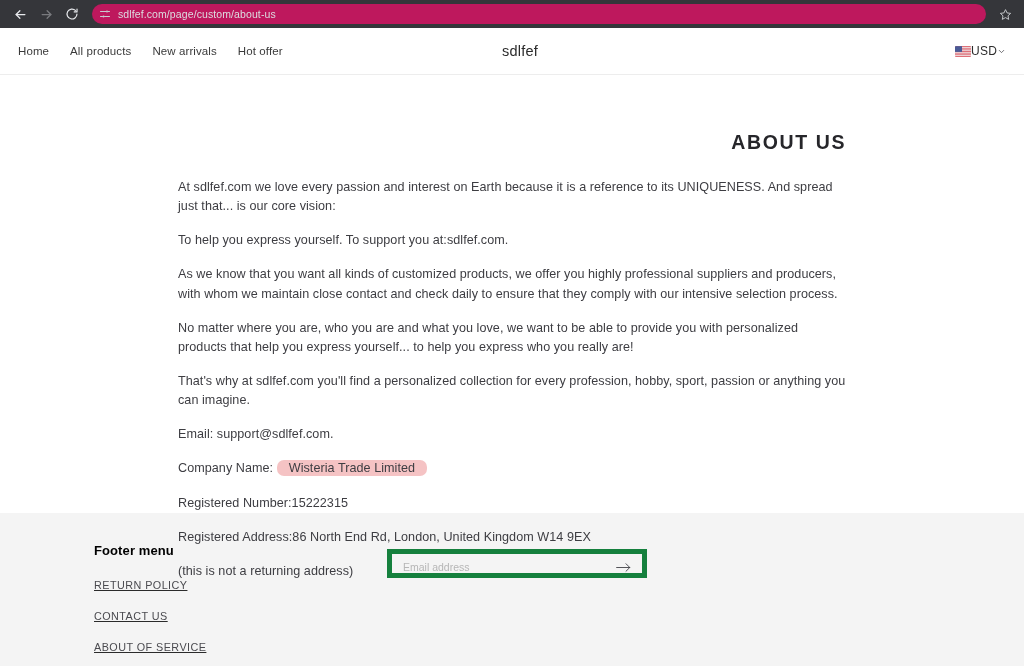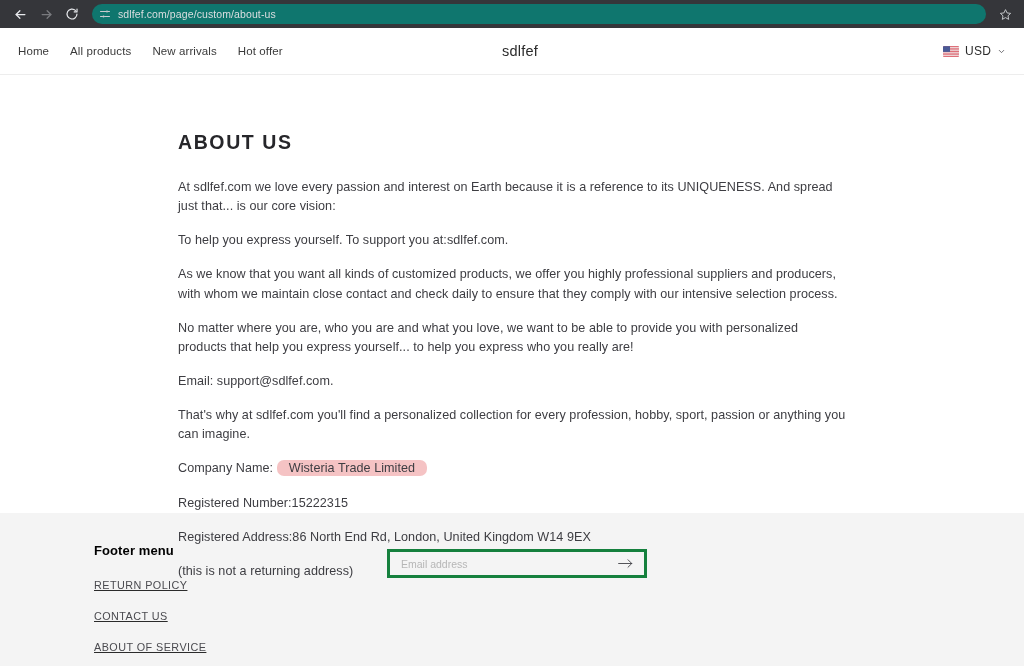--- a/index.html
+++ b/index.html
@@ -35,21 +35,21 @@
     justify-content: center;
     border-radius: 50%;
     flex: 0 0 auto;
   }
   .nav-btn svg { display: block; }
   .nav-btn.disabled { opacity: 0.38; }
 
   .url-pill {
     flex: 1 1 auto;
     height: 20px;
-    background: #0f766e;
+    background: #be185d;
     border-radius: 11px;
     display: flex;
     align-items: center;
     padding: 0 10px 0 7px;
     margin-left: 6px;
     margin-right: 6px;
     gap: 7px;
     min-width: 0;
   }
   .tune-icon { flex: 0 0 auto; display: flex; align-items: center; }
@@ -96,21 +96,20 @@
     text-align: center;
     font-size: 14.5px;
     color: #2b2b2b;
     letter-spacing: 0.2px;
     pointer-events: none;
   }
   .currency {
     margin-left: auto;
     display: flex;
     align-items: center;
-    gap: 6px;
     position: relative;
     z-index: 2;
   }
   .flag {
     width: 16px; height: 11px;
     display: block;
     border-radius: 1px;
   }
   .currency-label {
     font-size: 12px;
@@ -123,21 +122,21 @@
   .page {
     height: 438px;
     background: #ffffff;
     padding-top: 56px;
   }
   .content {
     width: 668px;
     margin: 0 auto;
   }
   .page-title {
-    text-align: left;
+    text-align: right;
     font-size: 19.5px;
     font-weight: 600;
     letter-spacing: 1.6px;
     color: #26262a;
     margin-bottom: 24px;
   }
   .content p {
     font-size: 12.6px;
     line-height: 1.52;
     color: #3d3d42;
@@ -181,24 +180,24 @@
     letter-spacing: 0.45px;
   }
   .newsletter {
     flex: 0 0 auto;
     margin-left: 3px;
     margin-top: 6px;
   }
   .subscribe {
     width: 260px;
     height: 29px;
-    border: 3px solid #15803d;
+    border: 5px solid #15803d;
     background: transparent;
     display: flex;
-    align-items: center;
+    align-items: flex-end;
     padding: 0 9px 0 11px;
   }
   .subscribe input {
     flex: 1 1 auto;
     border: none;
     outline: none;
     background: transparent;
     font-family: "Liberation Sans", sans-serif;
     font-size: 10.5px;
     color: #3d3d42;
@@ -296,22 +295,22 @@
 
 <main class="page">
   <div class="content">
 
     <h1 class="page-title">ABOUT US</h1>
 
     <p>At sdlfef.com we love every passion and interest on Earth because it is a reference to its UNIQUENESS. And spread just that... is our core vision:</p>
     <p>To help you express yourself. To support you at:sdlfef.com.</p>
     <p>As we know that you want all kinds of customized products, we offer you highly professional suppliers and producers, with whom we maintain close contact and check daily to ensure that they comply with our intensive selection process.</p>
     <p>No matter where you are, who you are and what you love, we want to be able to provide you with personalized products that help you express yourself... to help you express who you really are!</p>
+    <p>That's why at sdlfef.com you'll find a personalized collection for every profession, hobby, sport, passion or anything you can imagine.</p>
     <p>Email: support@sdlfef.com.</p>
-    <p>That's why at sdlfef.com you'll find a personalized collection for every profession, hobby, sport, passion or anything you can imagine.</p>
 
     <p>
       <span>Company Name: </span><span class="hl">Wisteria Trade Limited</span>
     </p>
 
     <p>Registered Number:15222315</p>
     <p>Registered Address:86 North End Rd, London, United Kingdom W14 9EX</p>
     <p>(this is not a returning address)</p>
   </div>
 </main>

